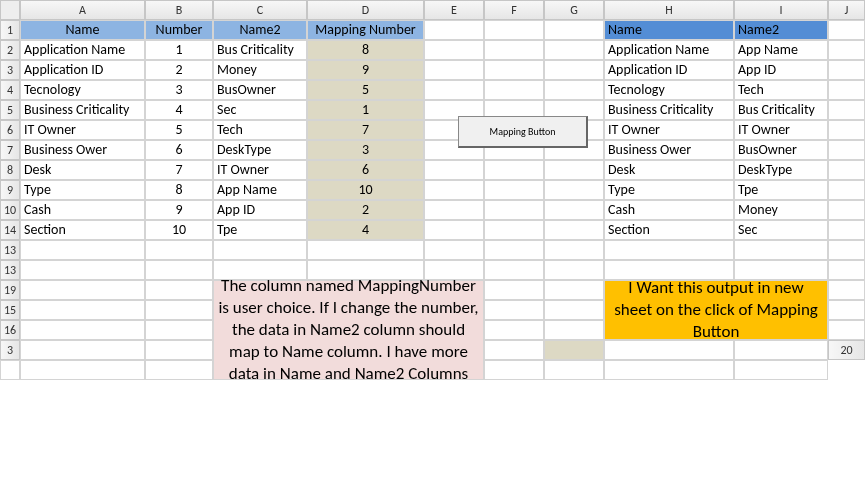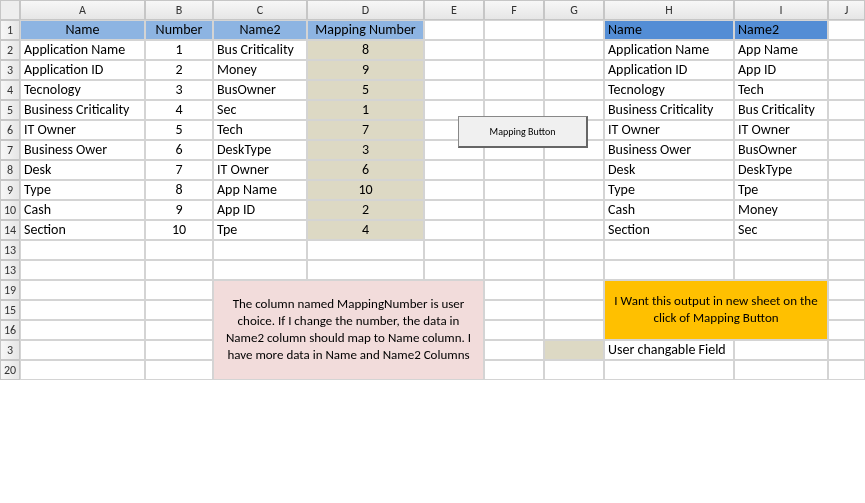--- a/index.html
+++ b/index.html
@@ -60,21 +60,21 @@
     .pink { background: #f2dcdb; }
     .orange { background: #ffc000; }
     .noteblock {
       grid-row: span 4;
       white-space: normal;
       text-align: center;
       display: flex;
       align-items: center;
       justify-content: center;
       padding: 4px;
-      font-size: 13px;
+      font-size: 17px;
       line-height: 1.3;
     }
     .btn {
       position: absolute;
       left: 458px;
       top: 116px;
       width: 130px;
       height: 32px;
       background: #f0f0f0;
       border: 1px solid #888;
@@ -262,21 +262,20 @@
     <div class="cell"></div>
     <div class="cell"></div>
     <div class="cell"></div>
     <div class="cell"></div>
     <div class="cell"></div>
     <div class="rcell">3</div>
     <div class="cell"></div>
     <div class="cell"></div>
     <div class="cell"></div>
     <div class="cell khaki"></div>
-    <div class="cell">User changable  Field</div>
     <div class="cell"></div>
     <div class="cell"></div>
     <div class="rcell">20</div>
     <div class="cell"></div>
     <div class="cell"></div>
     <div class="cell"></div>
     <div class="cell"></div>
     <div class="cell"></div>
     <div class="cell"></div>
     <div class="cell"></div>

